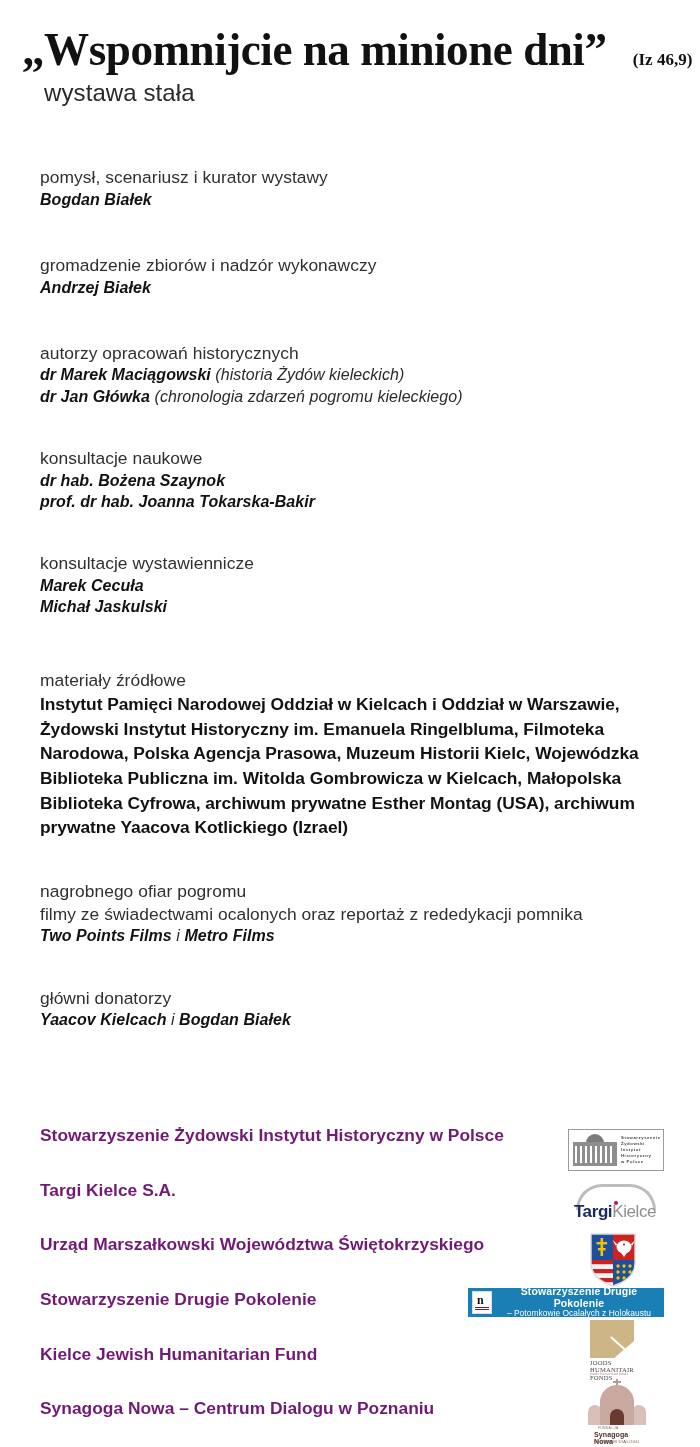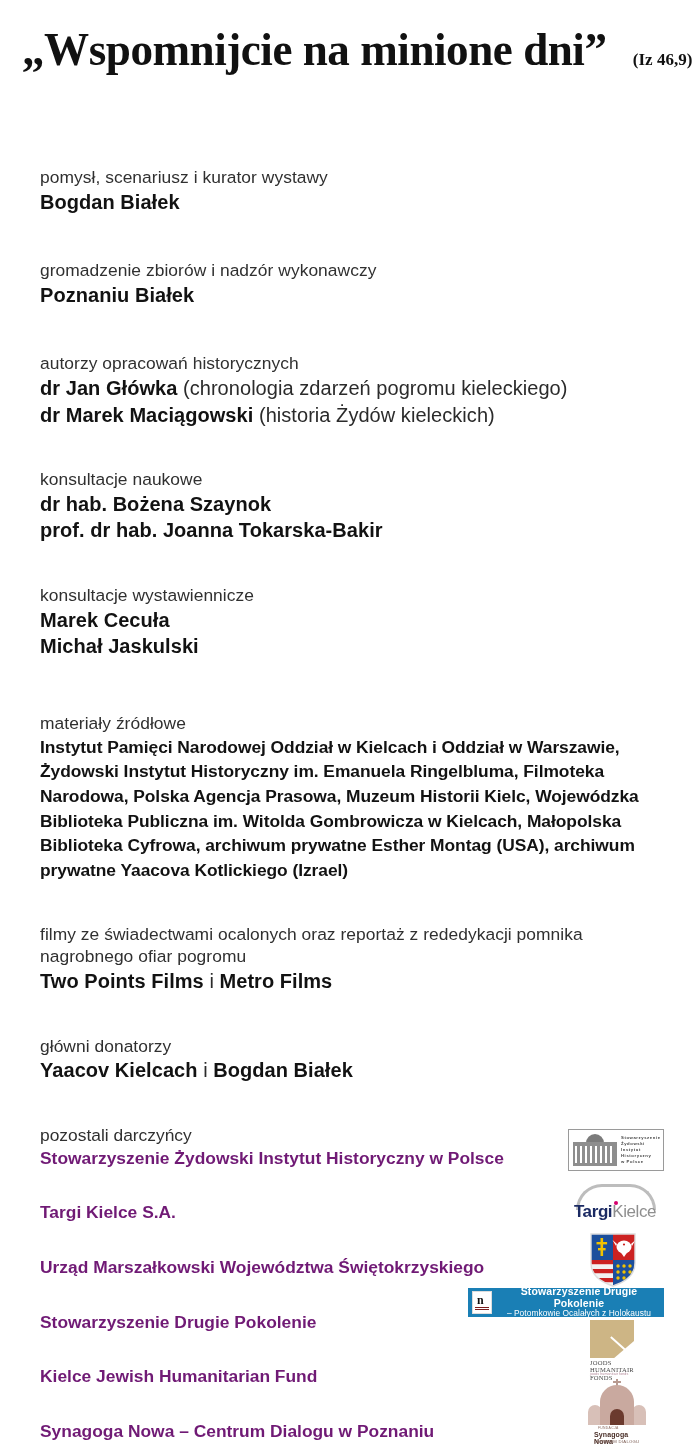--- a/index.html
+++ b/index.html
@@ -77,25 +77,26 @@
     margin-bottom: 0;
   }
   .label {
     font-size: 17.4px;
     font-weight: 400;
     color: #303030;
     line-height: 1.3;
     letter-spacing: 0.05px;
   }
   .value {
-    font-size: 20px;
+    font-size: 16px;
     font-weight: bold;
     color: #121212;
     line-height: 1.33;
     letter-spacing: 0.05px;
+    font-style: italic;
   }
   .value .reg {
     font-weight: 400;
     color: #2b2b2b;
   }
   .value .conj {
     font-weight: 400;
     color: #2b2b2b;
   }
   .para {
@@ -432,48 +433,49 @@
 </style>
 </head>
 <body>
 
 <div class="page">
 
   <div class="title-block">
     <div class="title-line">
       <span class="title-main">„Wspomnijcie na minione dni”</span><span class="title-ref">(Iz 46,9)</span>
     </div>
+    <div class="subtitle">wystawa stała</div>
   </div>
 
   <div class="credits">
 
     <div class="credit-group">
       <div class="label">pomysł, scenariusz i kurator wystawy</div>
       <div class="value">Bogdan Białek</div>
     </div>
 
     <div class="gap-lg"></div>
 
     <div class="credit-group">
       <div class="label">gromadzenie zbiorów i nadzór wykonawczy</div>
-      <div class="value">Poznaniu Białek</div>
+      <div class="value">Andrzej Białek</div>
     </div>
 
     <div class="gap-lg"></div>
 
     <div class="credit-group">
       <div class="label">autorzy opracowań historycznych</div>
+      <div class="value">
+        <span>dr Marek Maciągowski</span>
+        <span class="reg">(historia Żydów kieleckich)</span>
+      </div>
       <div class="value">
         <span>dr Jan Główka</span>
         <span class="reg">(chronologia zdarzeń pogromu kieleckiego)</span>
       </div>
-      <div class="value">
-        <span>dr Marek Maciągowski</span>
-        <span class="reg">(historia Żydów kieleckich)</span>
-      </div>
     </div>
 
     <div class="gap-md"></div>
 
     <div class="credit-group">
       <div class="label">konsultacje naukowe</div>
       <div class="value">dr hab. Bożena Szaynok</div>
       <div class="value">prof. dr hab. Joanna Tokarska-Bakir</div>
     </div>
 
@@ -488,22 +490,22 @@
     <div class="gap-xl"></div>
 
     <div class="credit-group">
       <div class="label">materiały źródłowe</div>
       <div class="para">Instytut Pamięci Narodowej Oddział w Kielcach i Oddział w Warszawie, Żydowski Instytut Historyczny im. Emanuela Ringelbluma, Filmoteka Narodowa, Polska Agencja Prasowa, Muzeum Historii Kielc, Wojewódzka Biblioteka Publiczna im. Witolda Gombrowicza w Kielcach, Małopolska Biblioteka Cyfrowa, archiwum prywatne Esther Montag (USA), archiwum prywatne Yaacova Kotlickiego (Izrael)</div>
     </div>
 
     <div class="gap-md"></div>
 
     <div class="credit-group">
+      <div class="label">nagrobnego ofiar pogromu</div>
       <div class="label">filmy ze świadectwami ocalonych oraz reportaż z rededykacji pomnika</div>
-      <div class="label">nagrobnego ofiar pogromu</div>
       <div class="value">
         <span>Two Points Films</span>
         <span class="conj">i</span>
         <span>Metro Films</span>
       </div>
     </div>
 
     <div class="gap-md"></div>
 
     <div class="credit-group">
@@ -511,21 +513,20 @@
       <div class="value">
         <span>Yaacov Kielcach</span>
         <span class="conj">i</span>
         <span>Bogdan Białek</span>
       </div>
     </div>
 
   </div>
 
   <div class="donors">
-    <div class="donor-label">pozostali darczyńcy</div>
     <div class="donor-row">Stowarzyszenie Żydowski Instytut Historyczny w Polsce</div>
     <div class="donor-spacer"></div>
     <div class="donor-row">Targi Kielce S.A.</div>
     <div class="donor-spacer"></div>
     <div class="donor-row">Urząd Marszałkowski Województwa Świętokrzyskiego</div>
     <div class="donor-spacer"></div>
     <div class="donor-row">Stowarzyszenie Drugie Pokolenie</div>
     <div class="donor-spacer"></div>
     <div class="donor-row">Kielce Jewish Humanitarian Fund</div>
     <div class="donor-spacer"></div>

